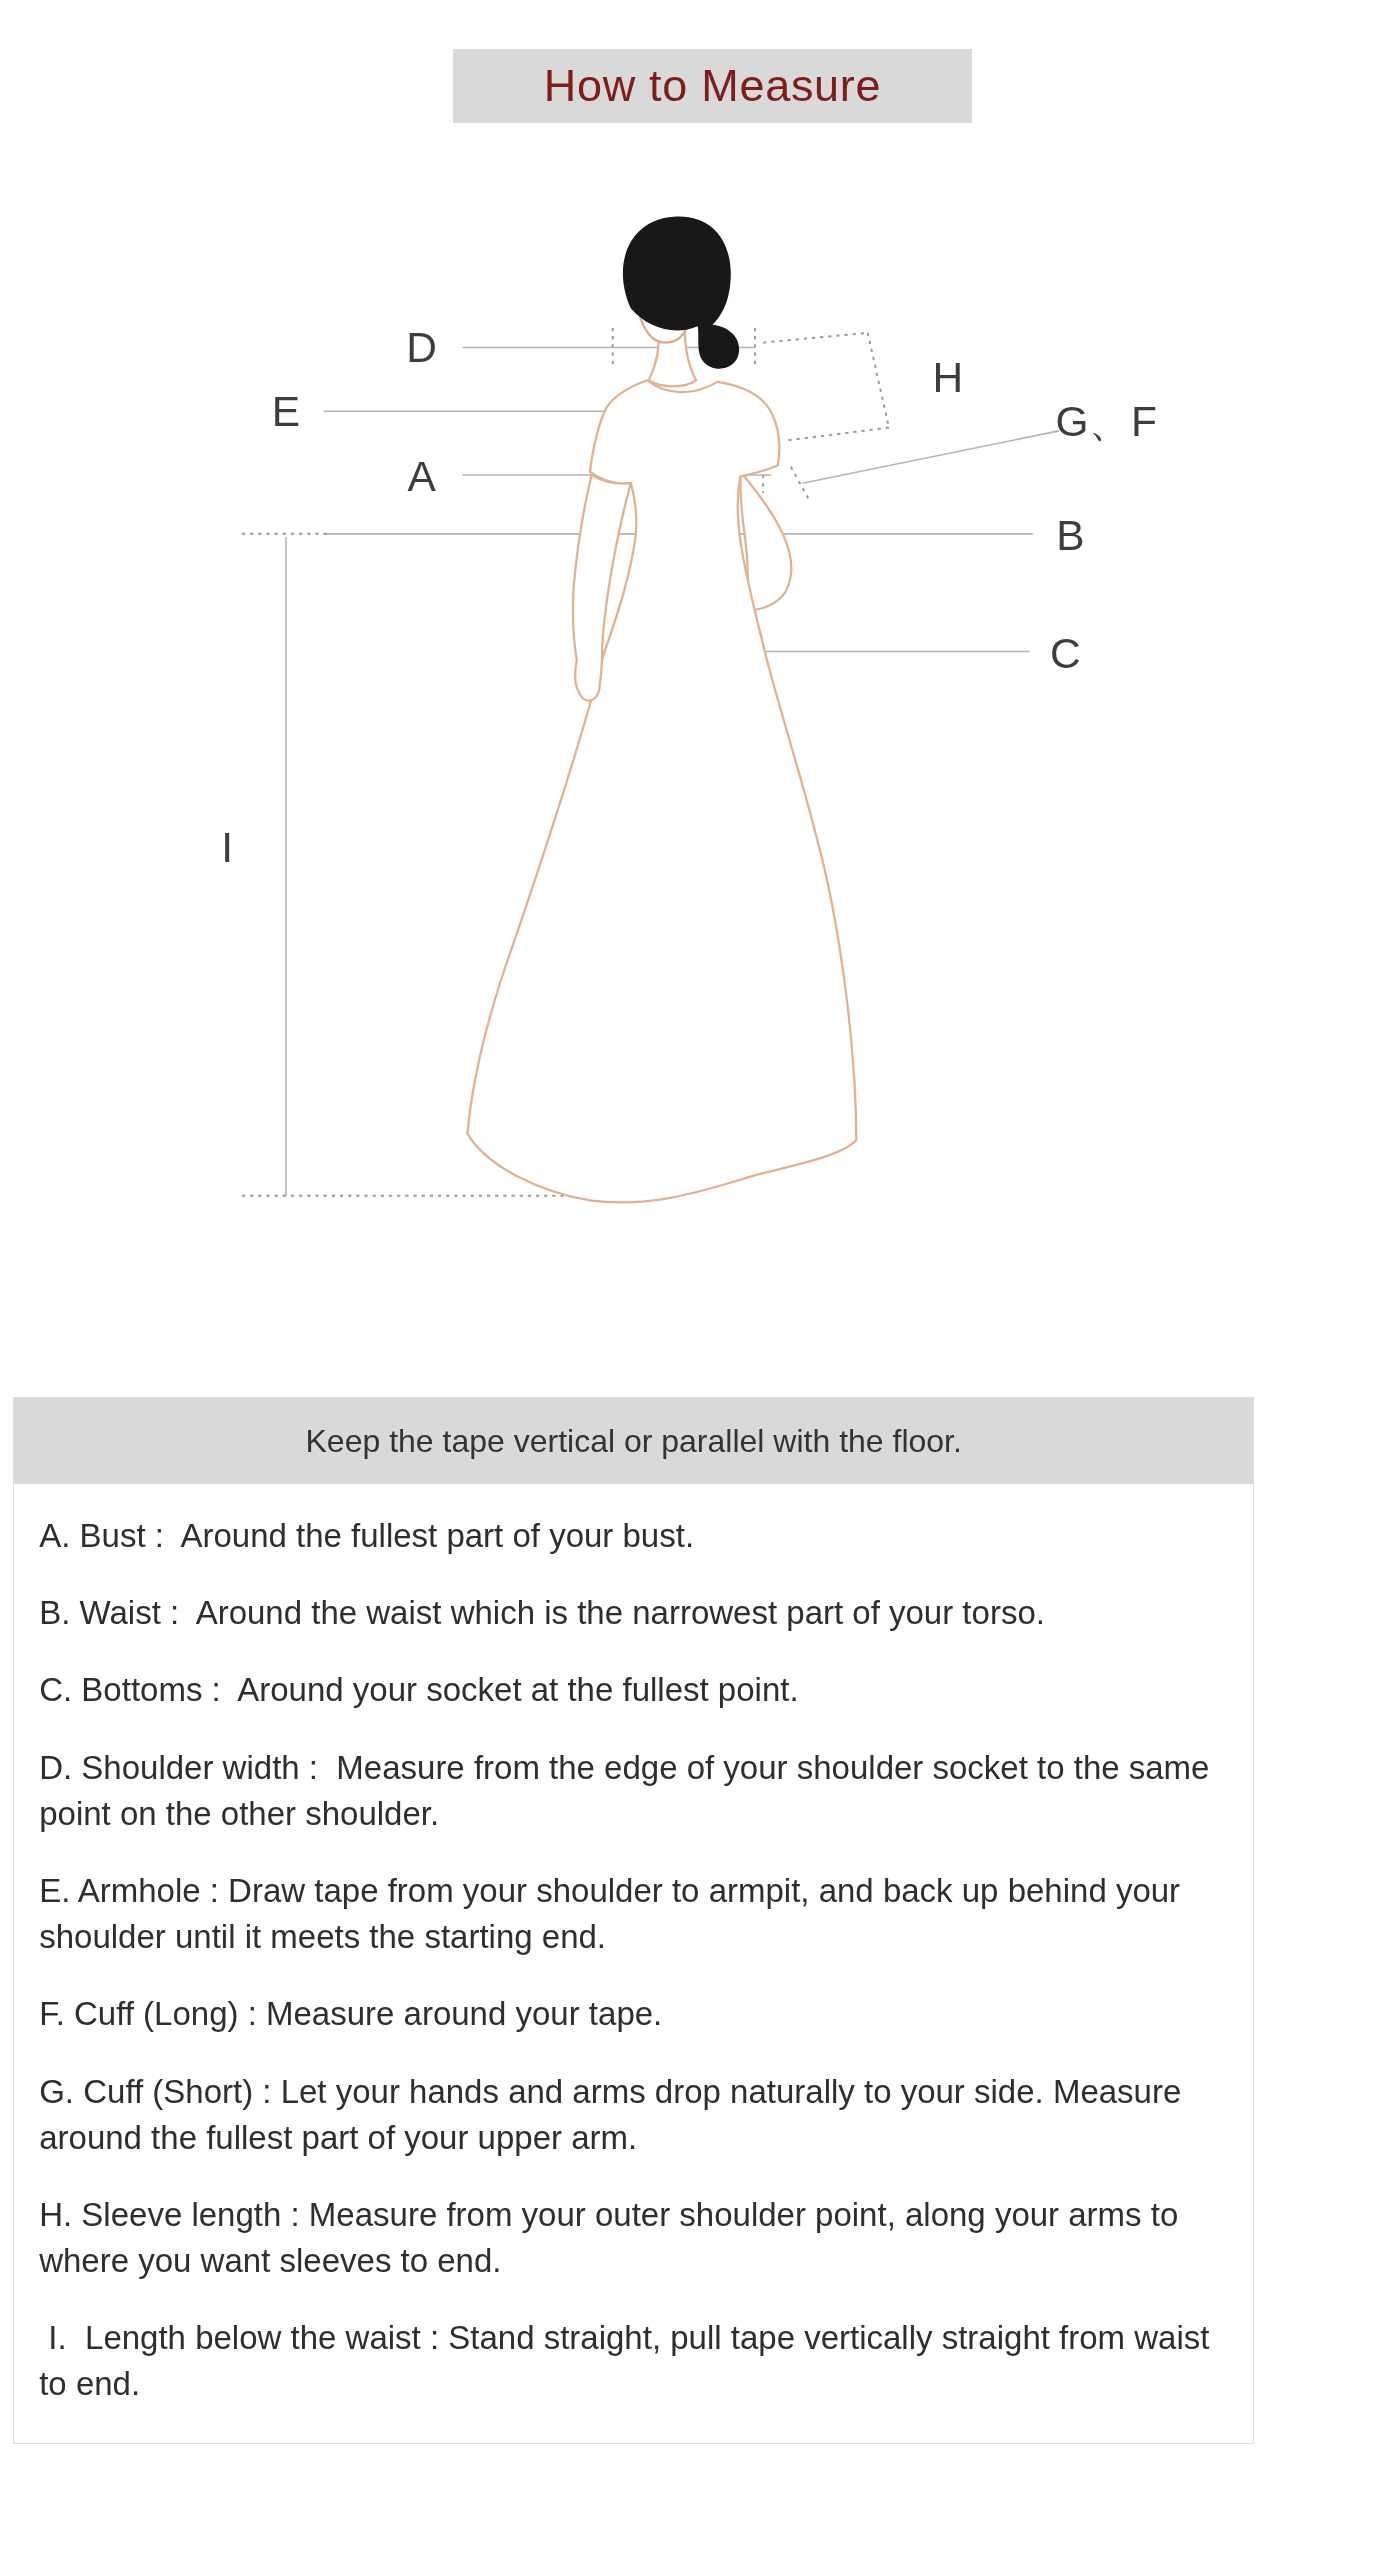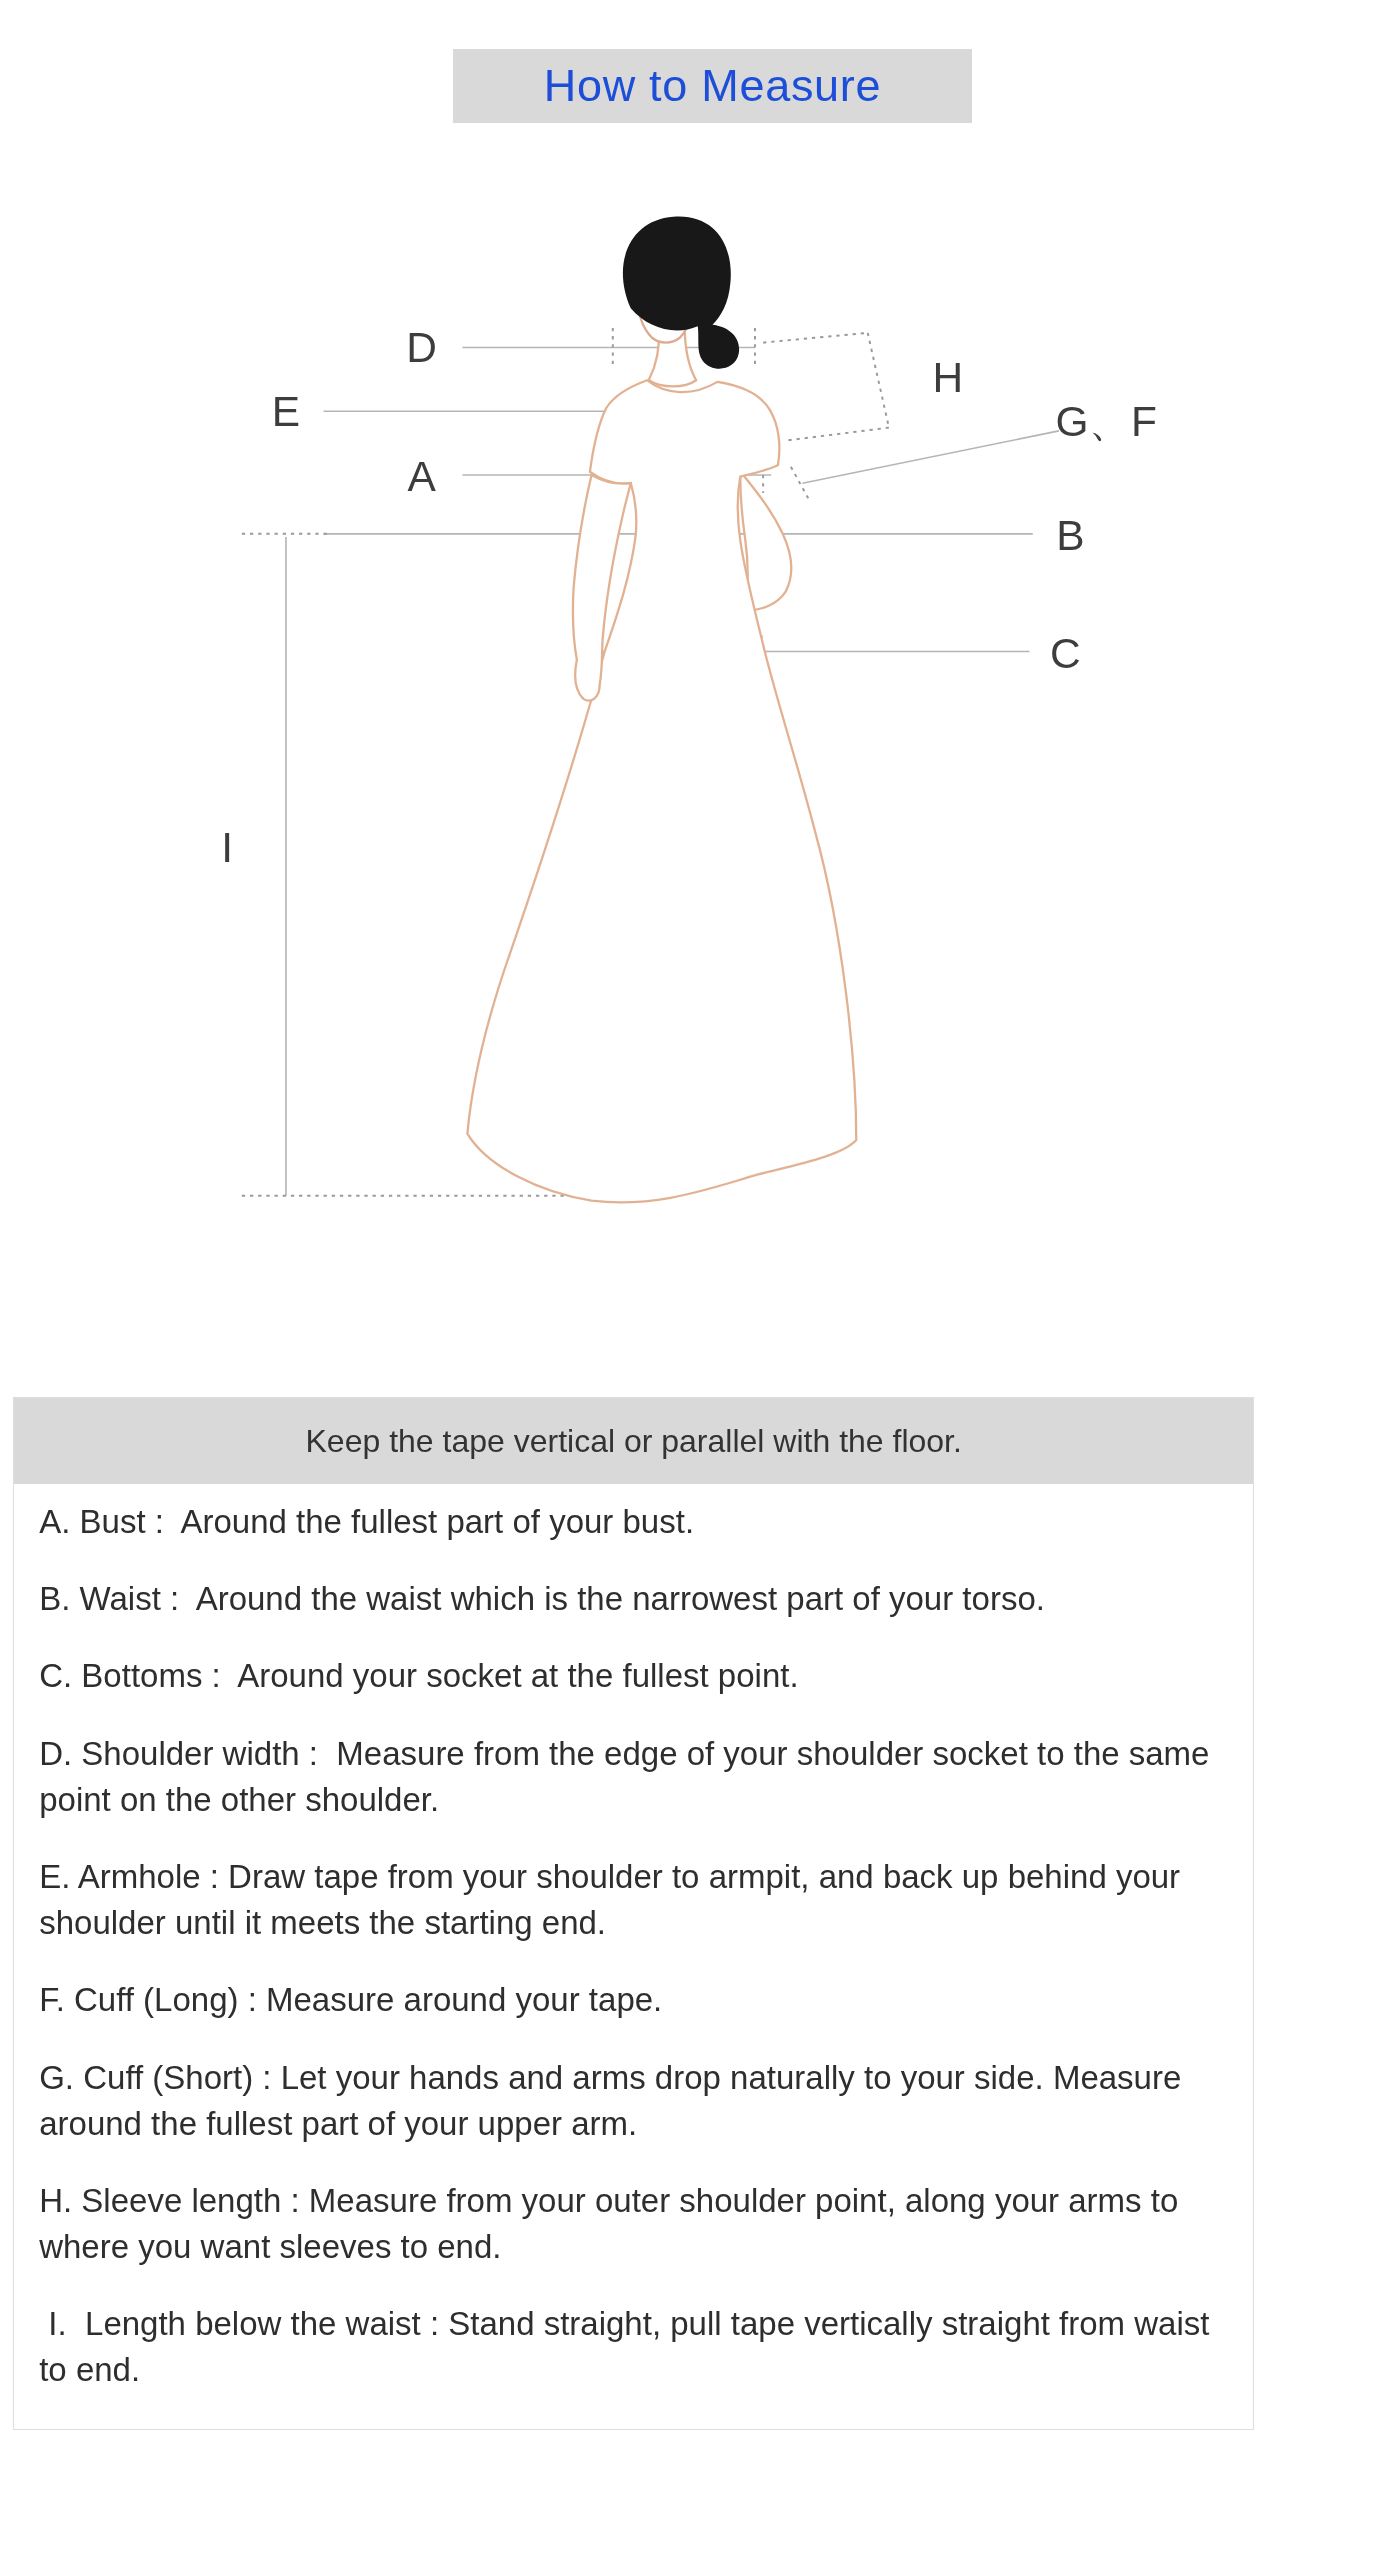--- a/index.html
+++ b/index.html
@@ -3,37 +3,37 @@
 <meta charset="utf-8">
 <style>
   html,body{margin:0;padding:0;background:#ffffff;}
   body{
     width:1389px;height:2576px;position:relative;
     font-family:"Liberation Sans", sans-serif;color:#333333;
   }
   .title-box{
     position:absolute;top:49px;left:453px;width:519px;height:74px;
     background:#d9d9d9;display:flex;align-items:center;justify-content:center;
-    font-size:45px;font-weight:400;color:#1d4ed8;letter-spacing:0.7px;
+    font-size:45px;font-weight:400;color:#7f1d1d;letter-spacing:0.7px;
   }
   .figure-wrap{
     position:absolute;top:146px;left:0;width:1389px;height:1145px;
   }
   .figure-wrap svg{width:100%;height:100%;display:block;}
   .measure-panel{
     position:absolute;top:1397px;left:13.2px;width:1241px;
     border:0.7px solid #dedede;background:#ffffff;box-sizing:border-box;
   }
   .panel-banner{
     background:#d9d9d9;height:86px;
     display:flex;align-items:center;justify-content:center;
     font-size:32px;color:#333333;
   }
   .legend{
-    padding:15px 24px 28px 25px;
+    padding:29px 24px 28px 25px;
     font-size:33px;line-height:1.4;color:#2e2e2e;
   }
   .legend p{
     margin:0 0 31px 0;white-space:pre-wrap;
   }
   .legend p:last-child{margin-bottom:7px;}
   .diagram-label{
     font-family:"Liberation Sans", sans-serif;
     font-size:26px;font-weight:300;fill:#3d3d3d;
   }

